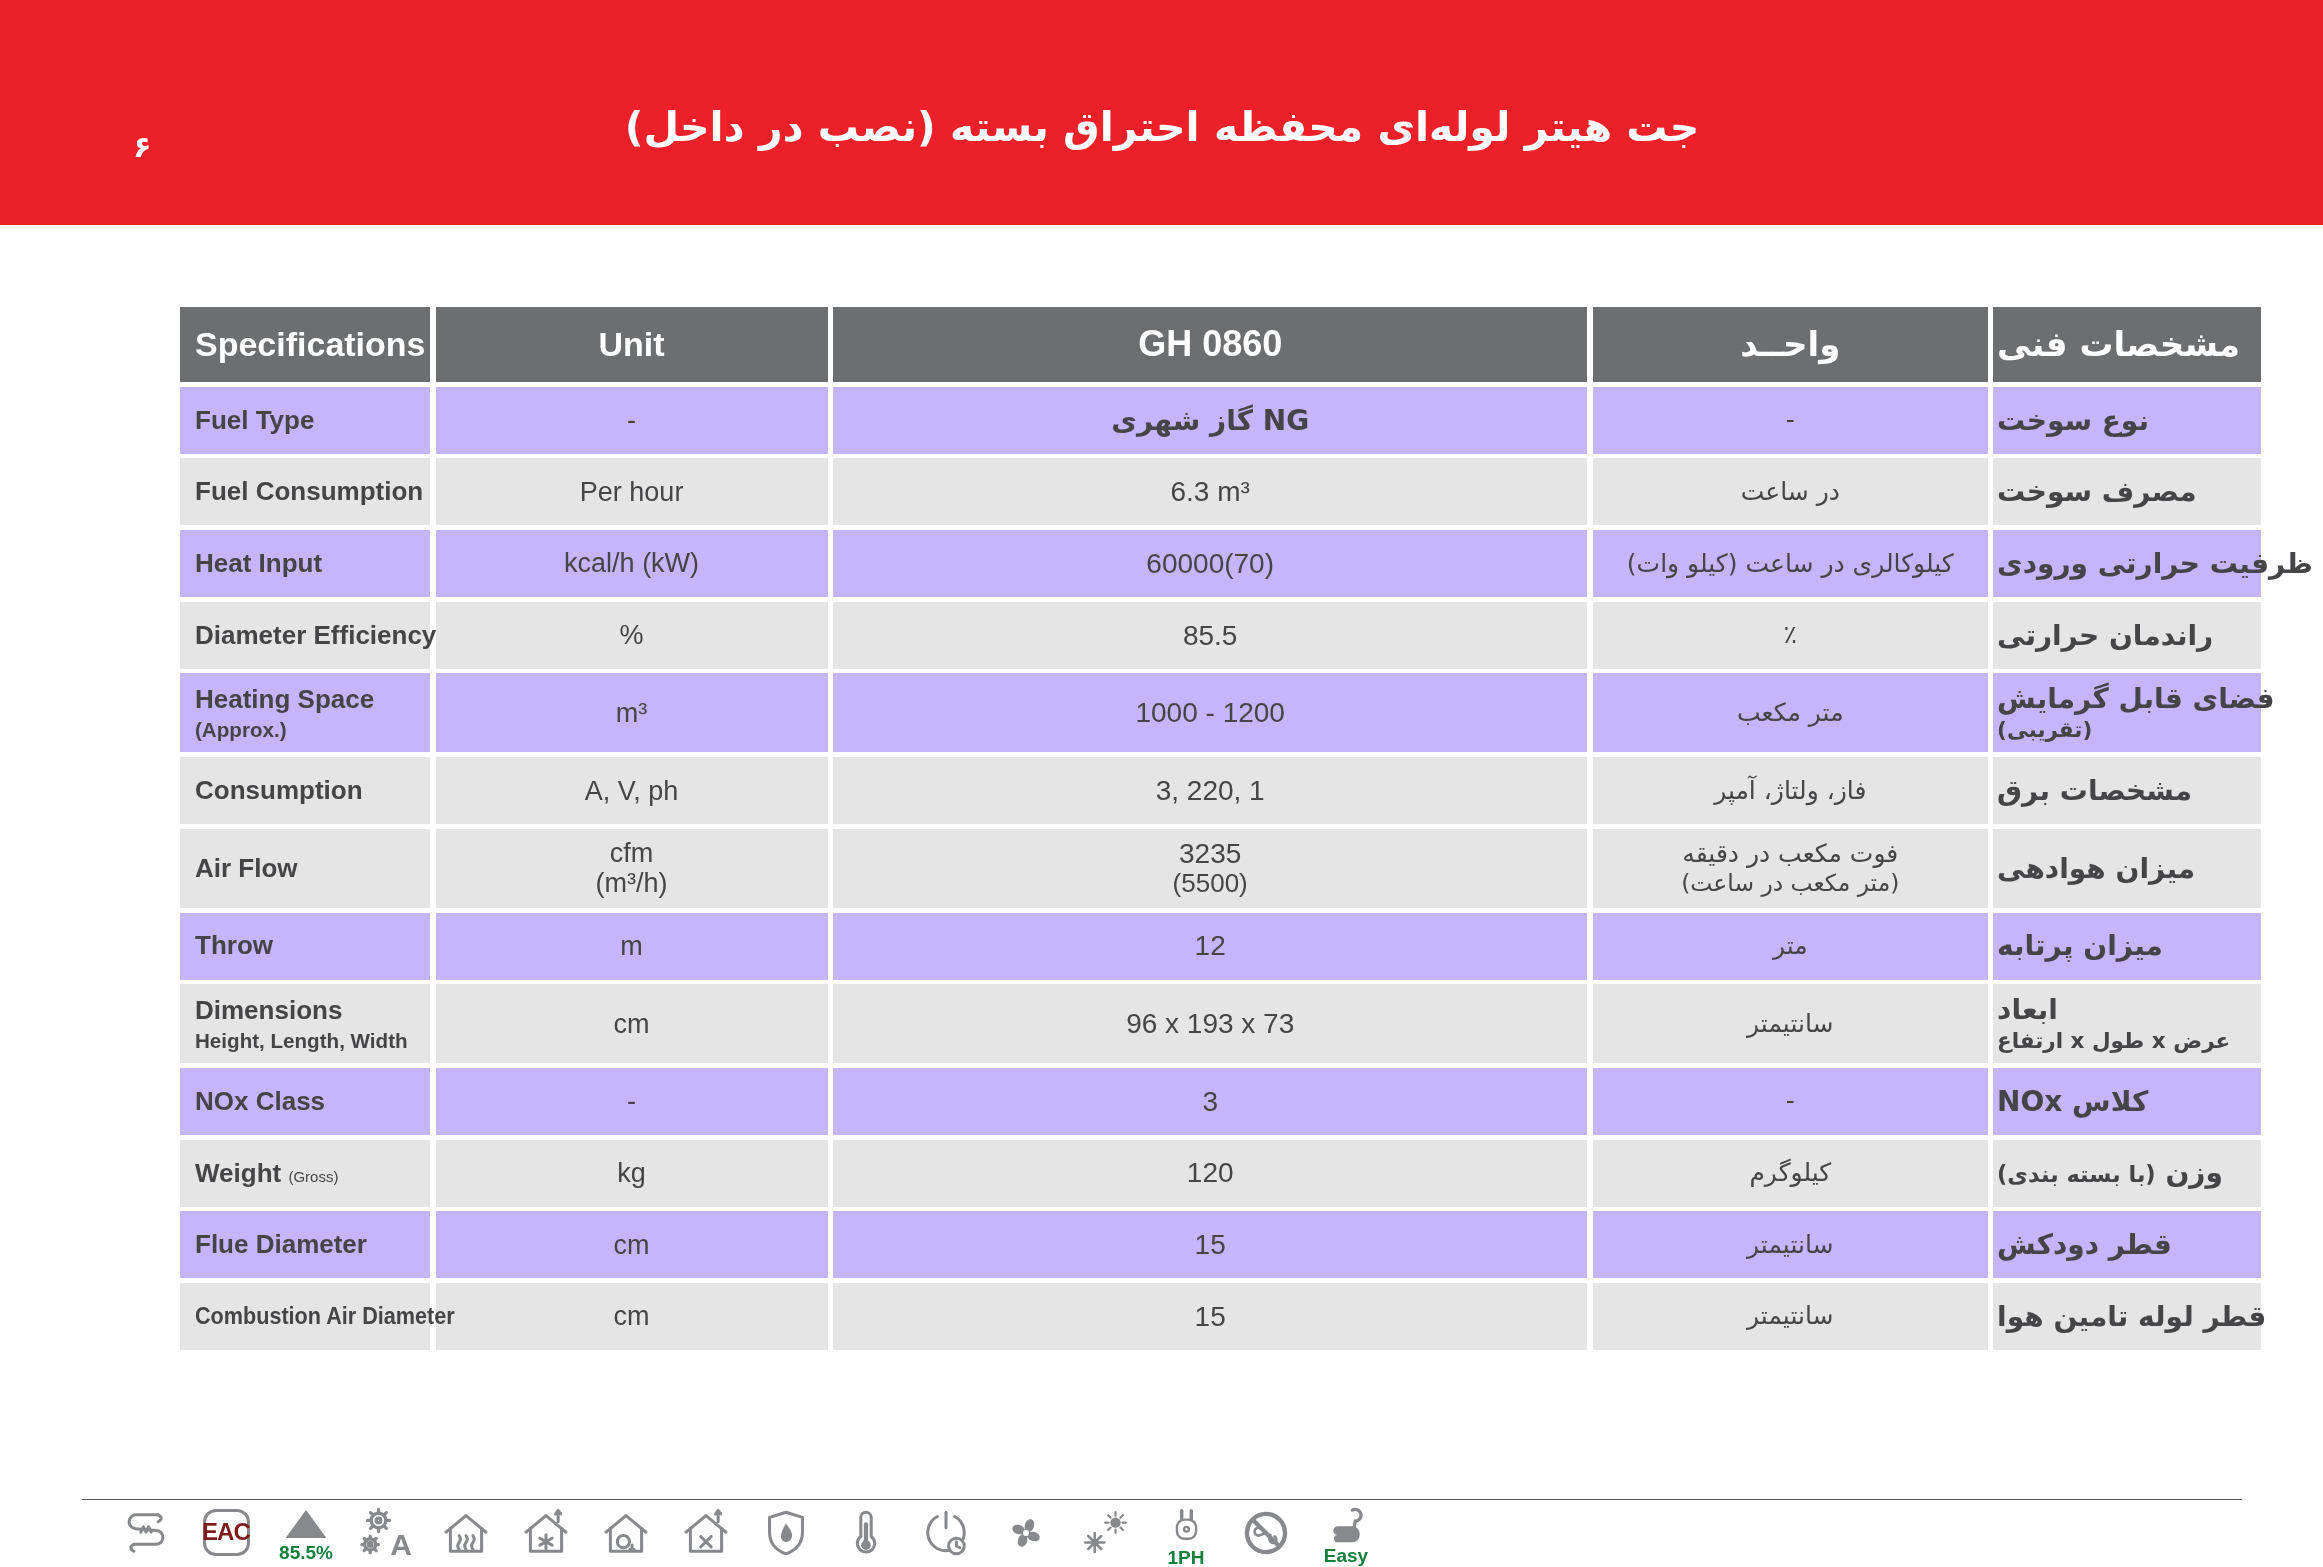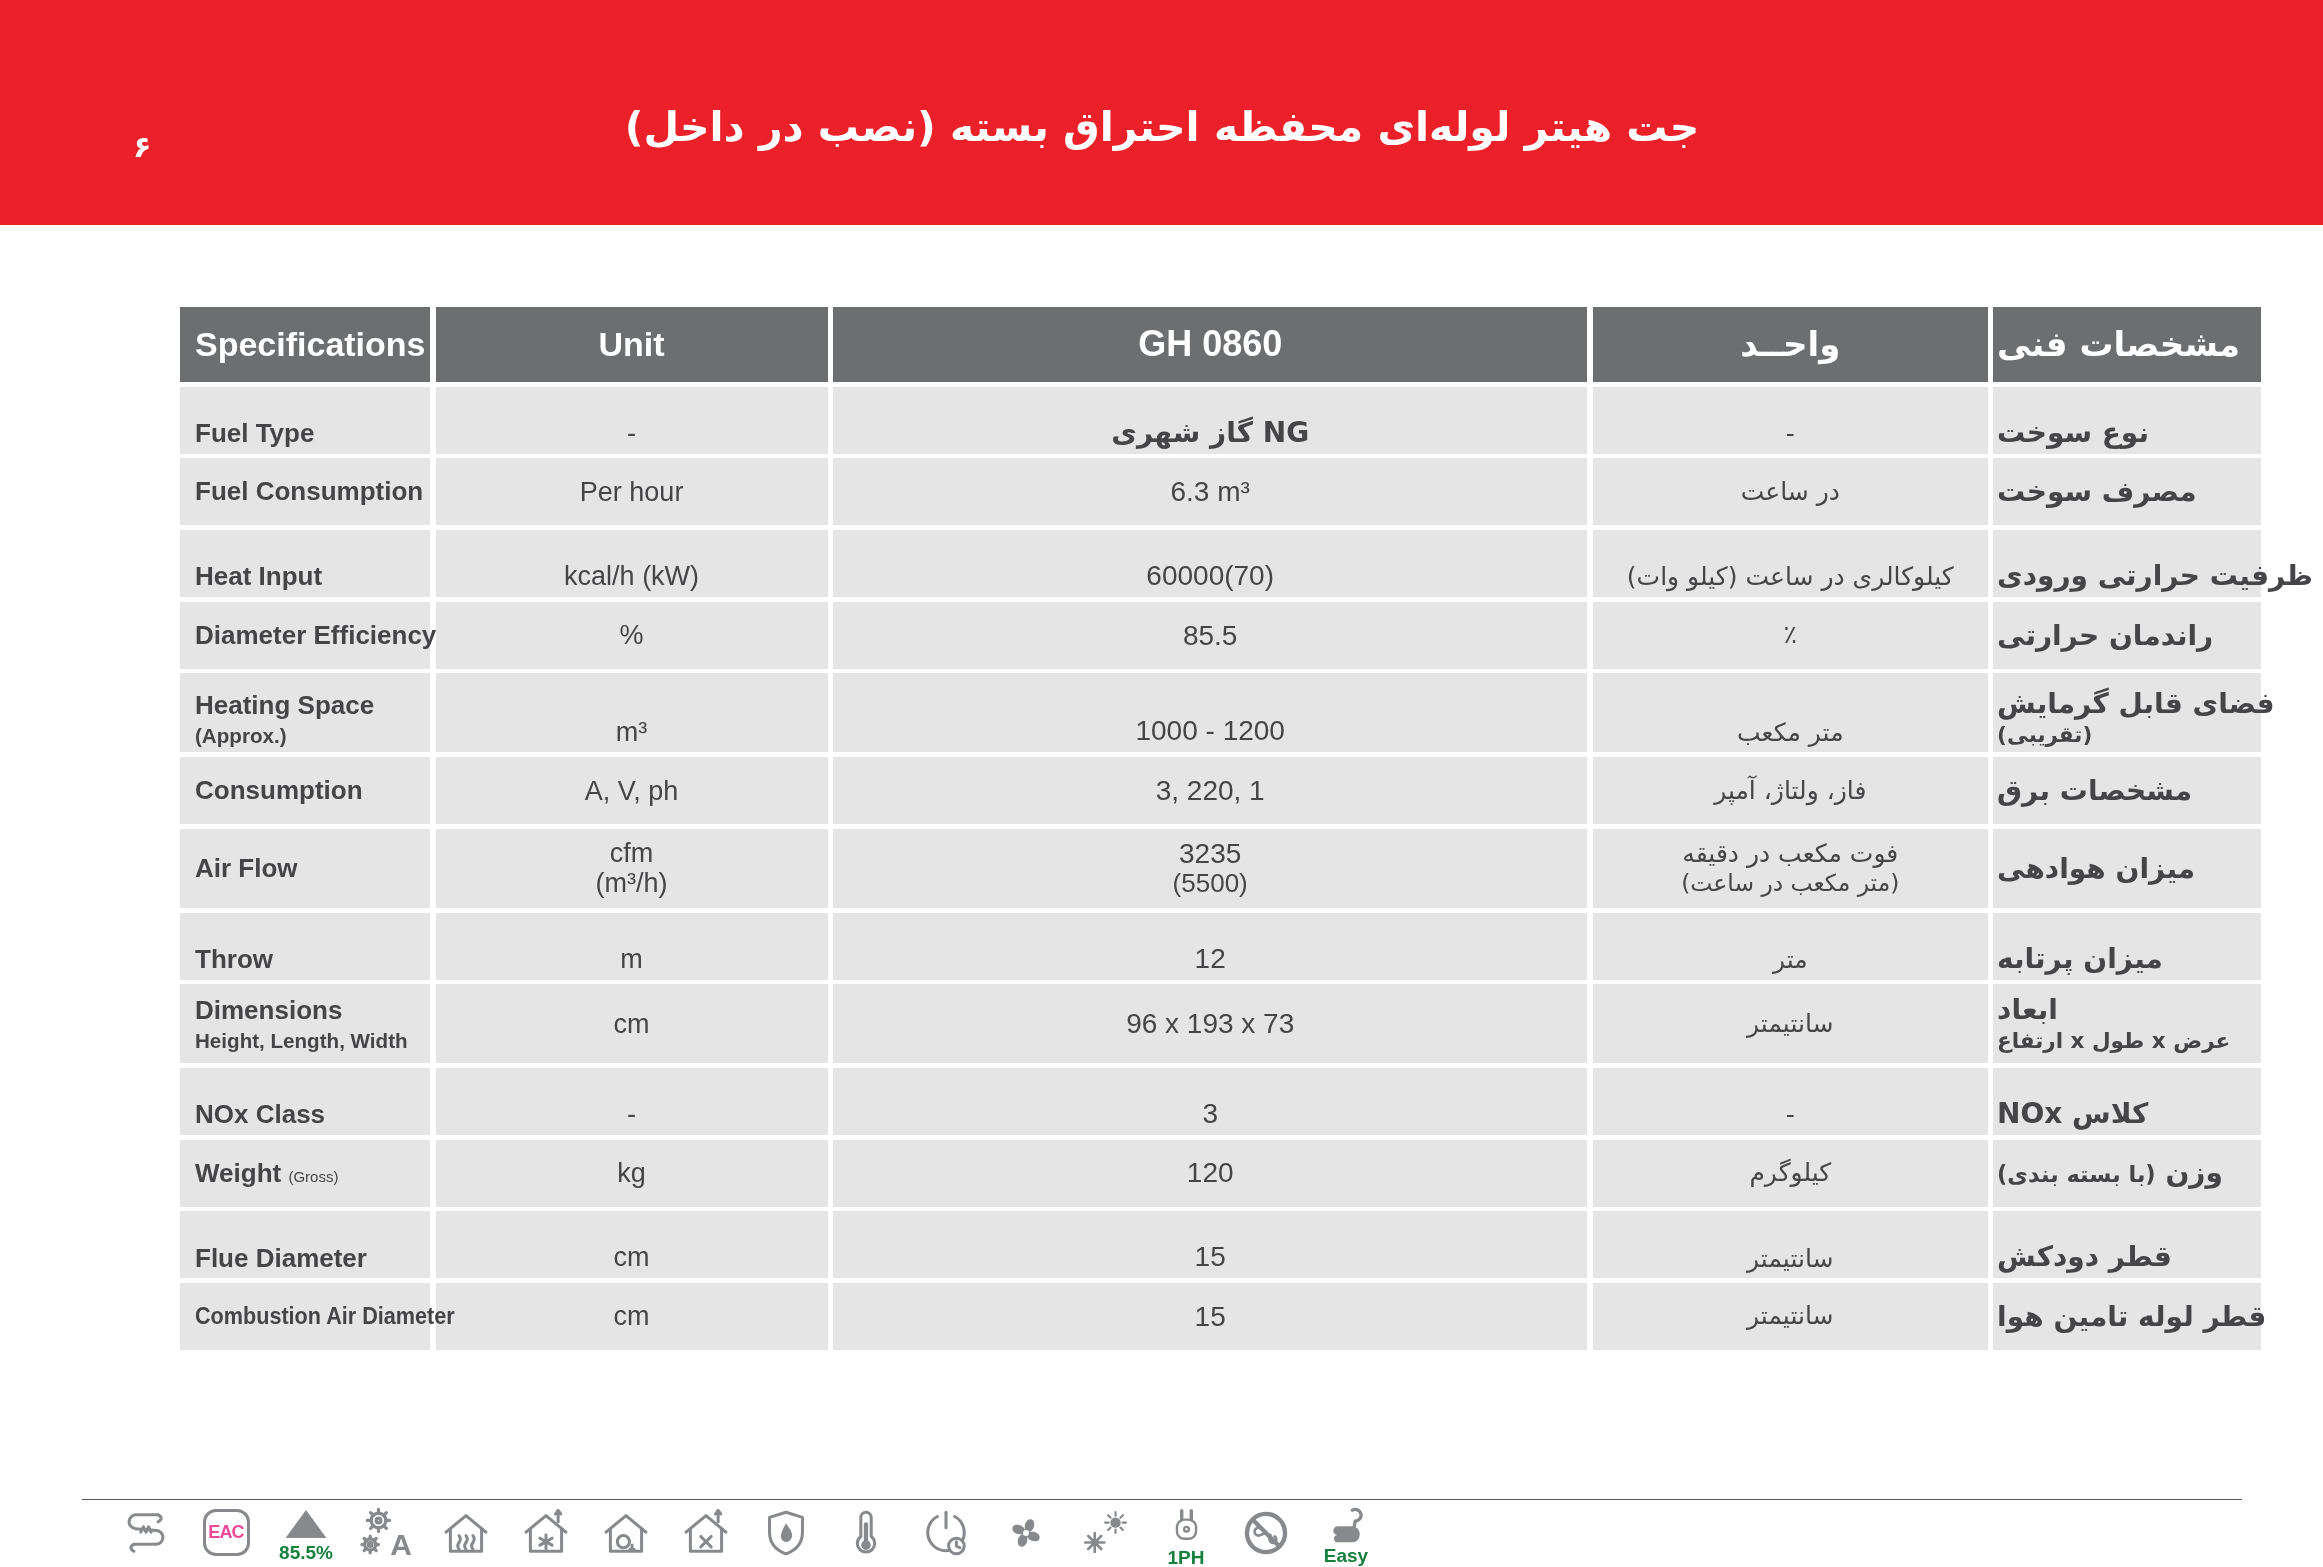--- a/index.html
+++ b/index.html
@@ -18,21 +18,21 @@
   
   .spec-table { position:absolute; left:132px; top:307px; width:2082px; }
   .tr { display:grid; grid-template-columns:250px 392px 754px 395px 268px; column-gap:5.6px;
         margin-bottom:4.7px;padding-left:48px; }
   .td { display:flex; flex-direction:column; justify-content:center; align-items:center;
         min-height:67px; text-align:center; line-height:1.12; padding:5.6px 3.7px; }
   .tall .td { min-height:79px; }
 
   .thead .td { background:#6D6E70; color:#ffffff; font-weight:bold; font-size:34px; min-height:75px; }
   .thead .c3 { font-size:36px; }
-  .dark  .td { background:#e5e5e5;justify-content:flex-end; }
+  .dark  .td { background:#c4b5fd; }
   .light .td { background:#e5e5e5; }
 
   .c1 { align-items:flex-start; text-align:left; padding-left:15px; }
   .c5 { align-items:flex-end; text-align:right; padding-right:15px; direction:rtl;
         font-family:"DejaVu Sans",sans-serif; }
   .c4 { direction:rtl; font-family:"DejaVu Sans",sans-serif; }
 
   .lbl-en  { font-weight:bold; font-size:26px; white-space:nowrap; }
   .lbl-en-sub { font-weight:bold; font-size:20.6px; margin-top:3.7px; white-space:nowrap; }
   .inline-sub { font-size:15px; font-weight:normal; }
@@ -47,21 +47,21 @@
   .lbl-fa-sub { font-weight:bold; font-size:21.5px; margin-top:3.7px; white-space:nowrap; }
   .inline-sub-fa { font-size:22.5px; font-weight:bold; }
 
   
   .footer-rule { position:absolute; left:82px; right:82px; top:1499px; border-top:1.9px solid #55565A; }
   .footer-icons { position:absolute; left:120px; top:1507px; display:flex; align-items:flex-start; gap:28px; }
   .icon-wrap { display:flex; flex-direction:column; align-items:center; width:52px; }
   .icon-label { color:#15803d; font-weight:bold; font-size:19px; margin-top:0.9px; white-space:nowrap; }
   .eac-badge { width:47px; height:47px; border:3.7px solid #87898C; border-radius:13px;
                display:flex; align-items:center; justify-content:center; margin-top:1.9px; }
-  .eac-badge span { color:#ec4899; font-weight:bold; font-size:18px; letter-spacing:-0.9px; }
+  .eac-badge span { color:#7f1d1d; font-weight:bold; font-size:24px; letter-spacing:-0.9px; }
   .gearA { position:relative; width:52px; height:51px; }
   .gearA .letterA { position:absolute; right:0; bottom:-3.7px; color:#87898C; font-weight:bold; font-size:30px; }
   svg.ic { stroke:#87898C; fill:none; stroke-width:3.5; stroke-linecap:round; stroke-linejoin:round; }
 </style>
 </head>
 <body>
 
 <div class="page">
 
   <div class="banner">

